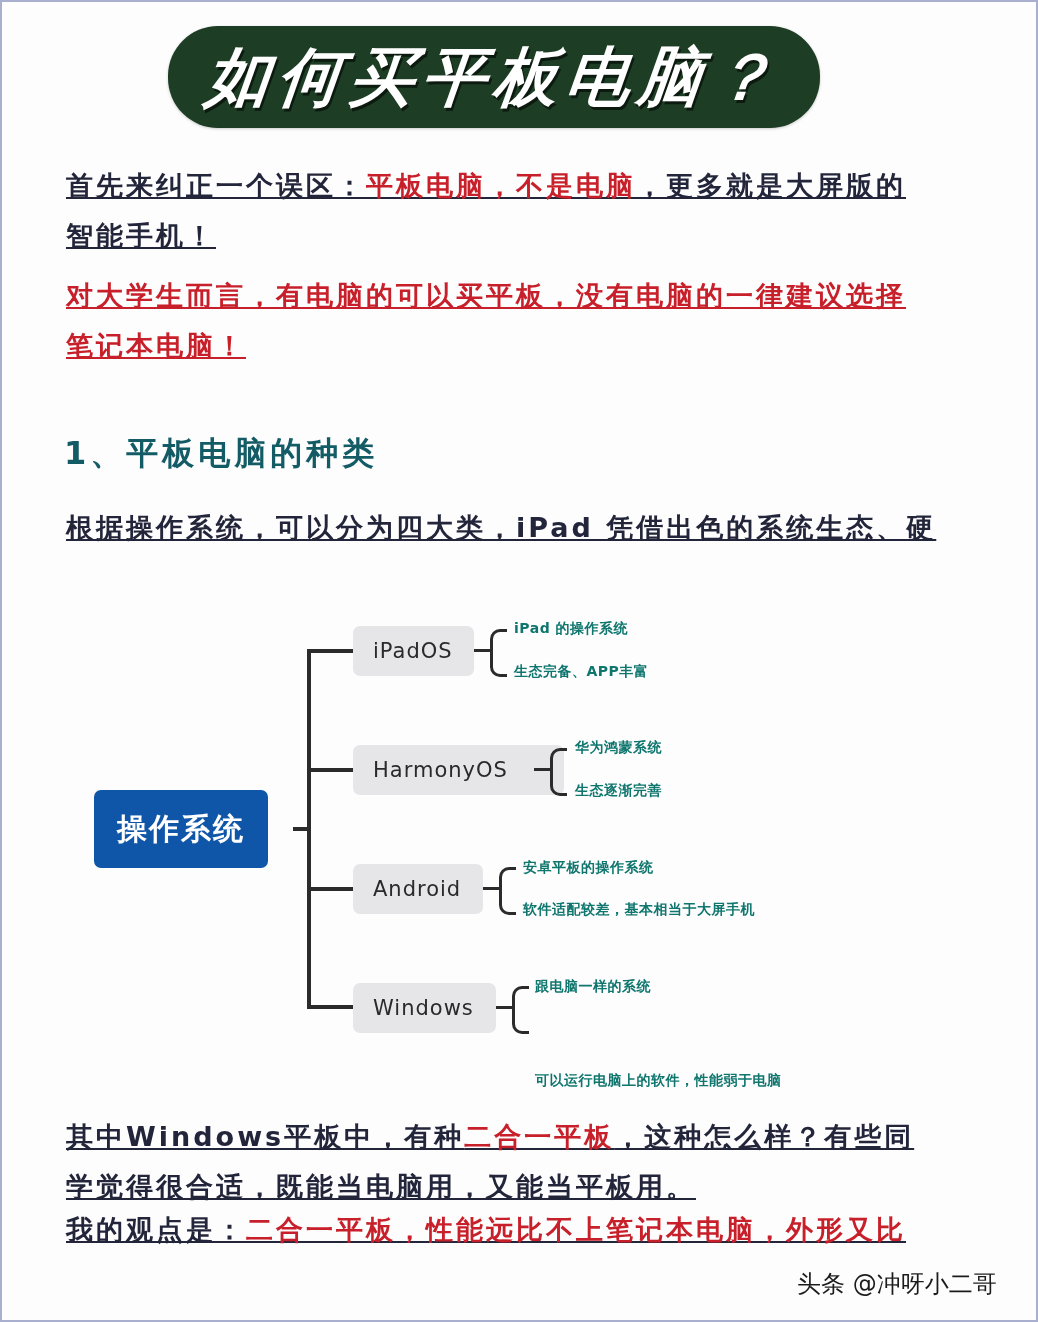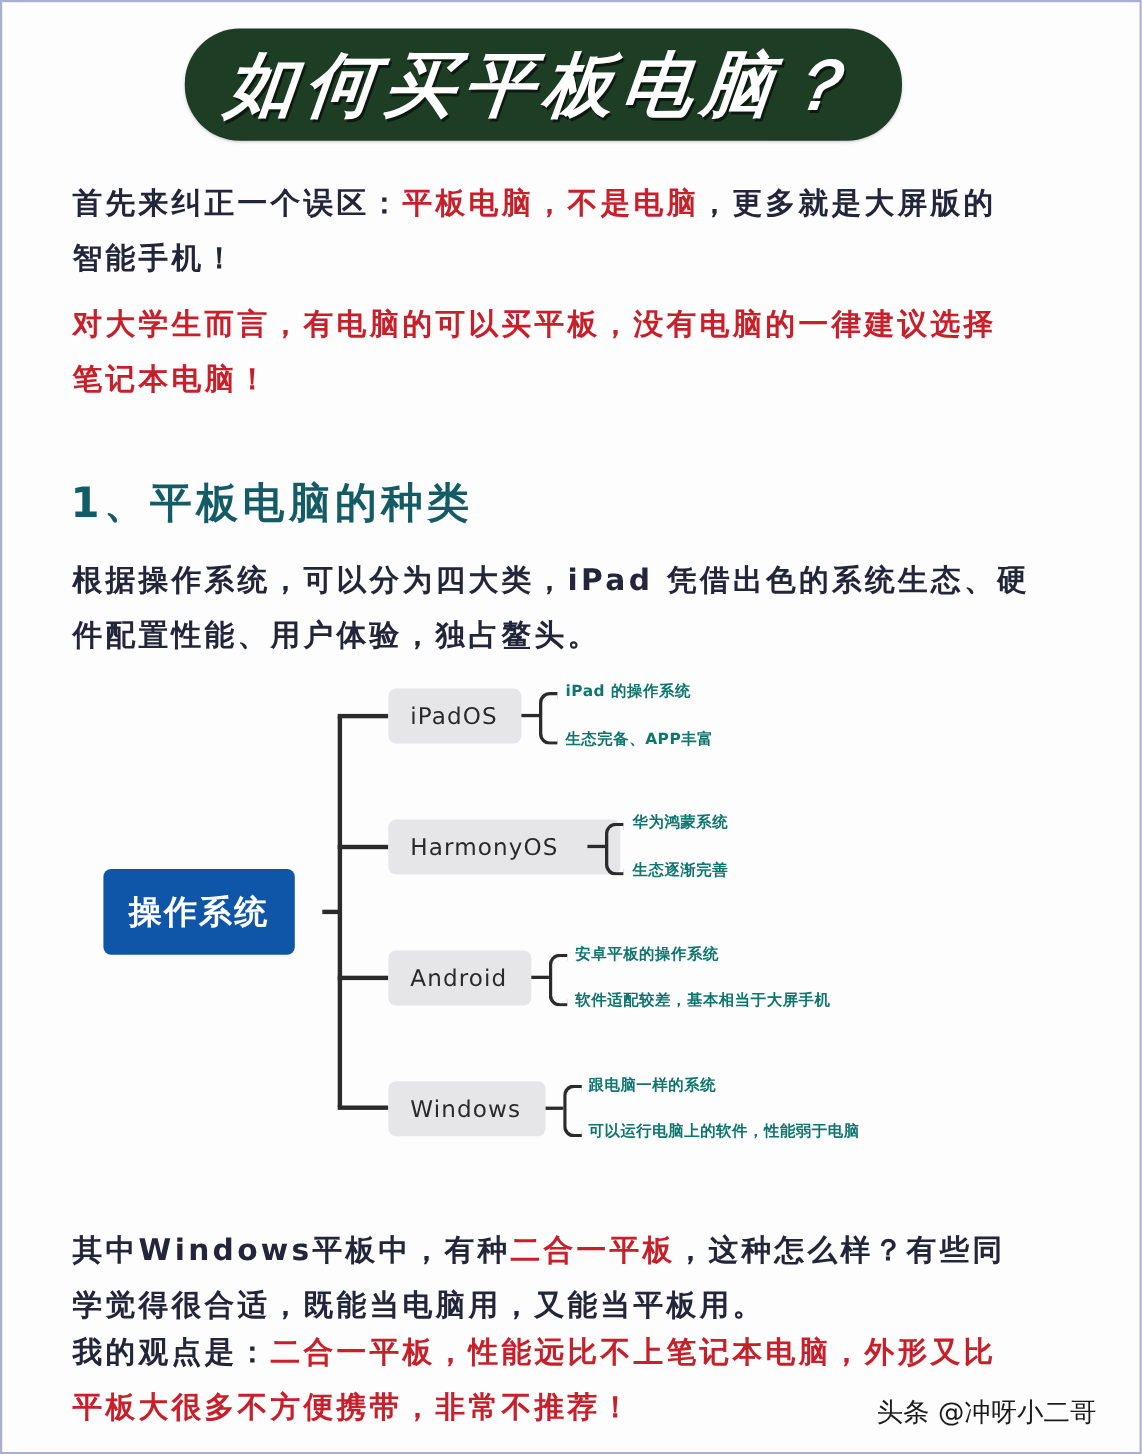--- a/index.html
+++ b/index.html
@@ -21,25 +21,26 @@
   .title-text {
     color: #ffffff; font-size: 64px; font-weight: bold; font-style: italic;
     letter-spacing: 8px;
     text-shadow: 2px 3px 0 #0c1a0f;
     transform: skewX(-6deg);
   }
   .para {
     position: absolute; left: 66px; width: 900px;
     font-size: 27px; font-weight: bold; line-height: 50px; letter-spacing: 3px;
     color: #23263a;
+    text-decoration: underline;
   }
   .red { color: #c8202a; }
   .section-title {
     position: absolute; left: 64px; top: 432px;
-    font-size: 38px; font-weight: bold; color: #135c66; letter-spacing: 4px;
+    font-size: 32px; font-weight: bold; color: #135c66; letter-spacing: 4px;
   }
   
   .root-node {
     position: absolute; left: 94px; top: 790px; width: 174px; height: 78px;
     background: #0f56a8; border-radius: 7px;
     display: flex; align-items: center; justify-content: center;
     color: #ffffff; font-size: 30px; font-weight: bold; letter-spacing: 2px;
   }
   .line { position: absolute; background: #2b2b2b; }
   .trunk { left: 307px; top: 650px; width: 4px; height: 358px; border-radius: 4px; }
@@ -77,21 +78,20 @@
 
 <div class="para red" style="top:271px;">
   <span>对大学生而言，有电脑的可以买平板，没有电脑的一律建议选择</span><br>
   <span>笔记本电脑！</span>
 </div>
 
 <div class="section-title">1、平板电脑的种类</div>
 
 <div class="para" style="top:503px;">
   <span>根据操作系统，可以分为四大类，iPad 凭借出色的系统生态、硬</span><br>
-  <span>件配置性能、用户体验，独占鳌头。</span>
 </div>
 
 <div>
   <div class="root-node">操作系统</div>
   <div class="line" style="left:293px; top:827px; width:16px; height:4px;"></div>
   <div class="line trunk"></div>
 
   <div class="line" style="left:307px; top:649px; width:46px; height:4px;"></div>
   <div class="os-node" style="left:353px; top:626px; width:121px;">iPadOS</div>
   <div class="line" style="left:474px; top:649px; width:16px; height:3px;"></div>
@@ -111,26 +111,25 @@
   <div class="line" style="left:483px; top:887px; width:16px; height:3px;"></div>
   <div class="brace" style="left:499px; top:867px;"></div>
   <div class="leaf" style="left:523px; top:859px;">安卓平板的操作系统</div>
   <div class="leaf" style="left:523px; top:901px;">软件适配较差，基本相当于大屏手机</div>
 
   <div class="line" style="left:307px; top:1005px; width:46px; height:4px;"></div>
   <div class="os-node" style="left:353px; top:983px; width:143px;">Windows</div>
   <div class="line" style="left:496px; top:1006px; width:16px; height:3px;"></div>
   <div class="brace" style="left:512px; top:986px;"></div>
   <div class="leaf" style="left:535px; top:978px;">跟电脑一样的系统</div>
-  <div class="leaf" style="left:535px; top:1020px;">可以运行电脑上的软件，性能弱于电脑</div>
+  <div class="leaf" style="left:535px; top:1072px;">可以运行电脑上的软件，性能弱于电脑</div>
 </div>
 
 <div class="para" style="top:1112px;">
   <span>其中Windows平板中，有种</span><span class="red">二合一平板</span><span>，这种怎么样？有些同</span><br>
   <span>学觉得很合适，既能当电脑用，又能当平板用。</span>
 </div>
 
 <div class="para" style="top:1205px;">
   <span>我的观点是：</span><span class="red">二合一平板，性能远比不上笔记本电脑，外形又比</span><br>
-  <span class="red">平板大很多不方便携带，非常不推荐！</span>
 </div>
 
 <div class="watermark">头条 @冲呀小二哥</div>
 
 </body></html>

